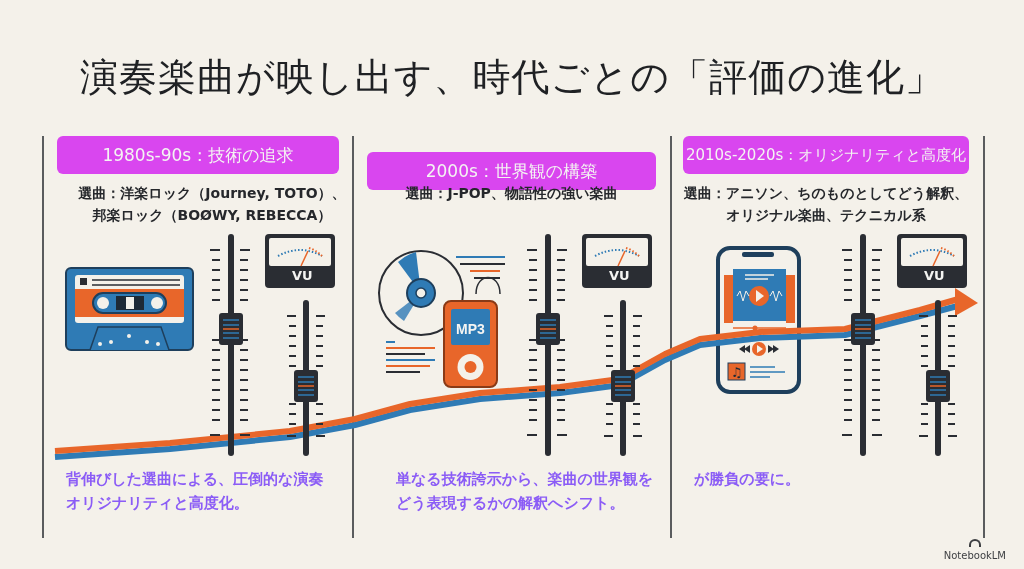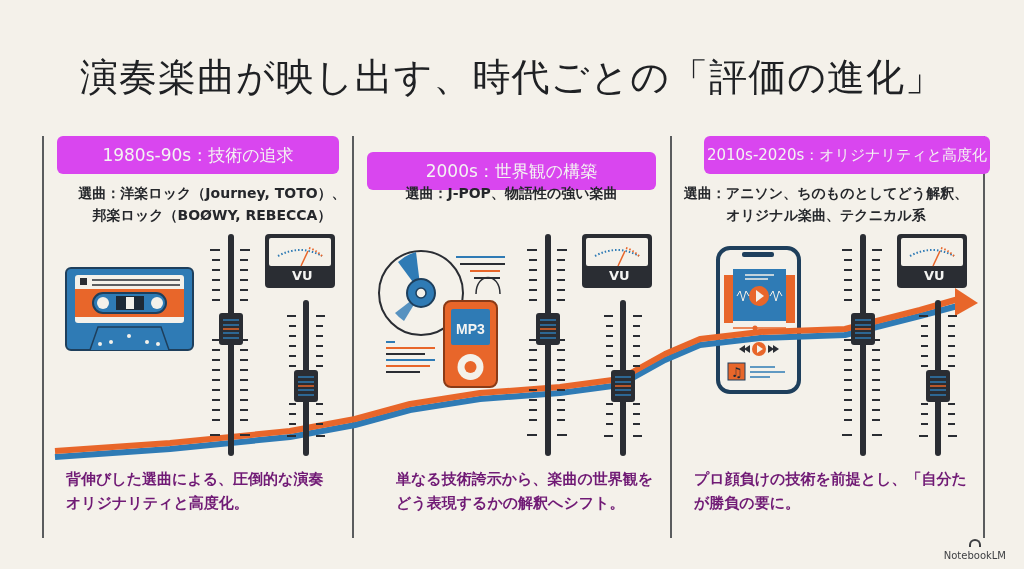--- a/index.html
+++ b/index.html
@@ -25,21 +25,21 @@
     font-size: 17px; display: flex; align-items: center; justify-content: center;
     white-space: nowrap;
   }
   .era-songs {
     position: absolute; top: 182px; text-align: center;
     font-size: 14px; font-weight: bold; line-height: 22px; color: #25272b;
     white-space: nowrap;
   }
   .era-desc {
     position: absolute; top: 467px;
-    font-size: 15px; font-weight: bold; line-height: 24px; color: #701a75;
+    font-size: 15px; font-weight: bold; line-height: 24px; color: #8b5cf6;
     white-space: nowrap;
   }
   svg.art { position: absolute; left: 0; top: 0; }
   .brand {
     position: absolute; right: 18px; bottom: 8px;
     font-size: 10px; color: #3d3f42; display: flex; align-items: center; gap: 3px; flex-direction: column;
   }
   .brand-icon {
     width: 12px; height: 8px; border-radius: 6px 6px 0 0;
     border: 2px solid #3d3f42; border-bottom: none; display: inline-block;
@@ -244,26 +244,25 @@
 
 <div class="era-header" style="left:367px;width:289px;margin-top:16px;">2000s：世界観の構築</div>
 <div class="era-songs" style="left:367px;width:289px;">
   <div>選曲：J-POP、物語性の強い楽曲</div>
 </div>
 <div class="era-desc" style="left:396px;">
   <div>単なる技術誇示から、楽曲の世界観を</div>
   <div>どう表現するかの解釈へシフト。</div>
 </div>
 
-<div class="era-header" style="left:704px;width:286px;font-size:15px;text-align:right;">2010s-2020s：オリジナリティと高度化</div>
+<div class="era-header" style="left:683px;width:286px;font-size:15px;text-align:right;">2010s-2020s：オリジナリティと高度化</div>
 <div class="era-songs" style="left:683px;width:286px;">
   <div>選曲：アニソン、ちのものとしてどう解釈、</div>
   <div>オリジナル楽曲、テクニカル系</div>
 </div>
 <div class="era-desc" style="left:694px;">
-  <div>プロ顔負けの技術を前提とし、「自分た</div>
   <div>が勝負の要に。</div>
 </div>
 
 <div class="brand">
   <span class="brand-icon"></span>
   <span>NotebookLM</span>
 </div>
 
 </body></html>

